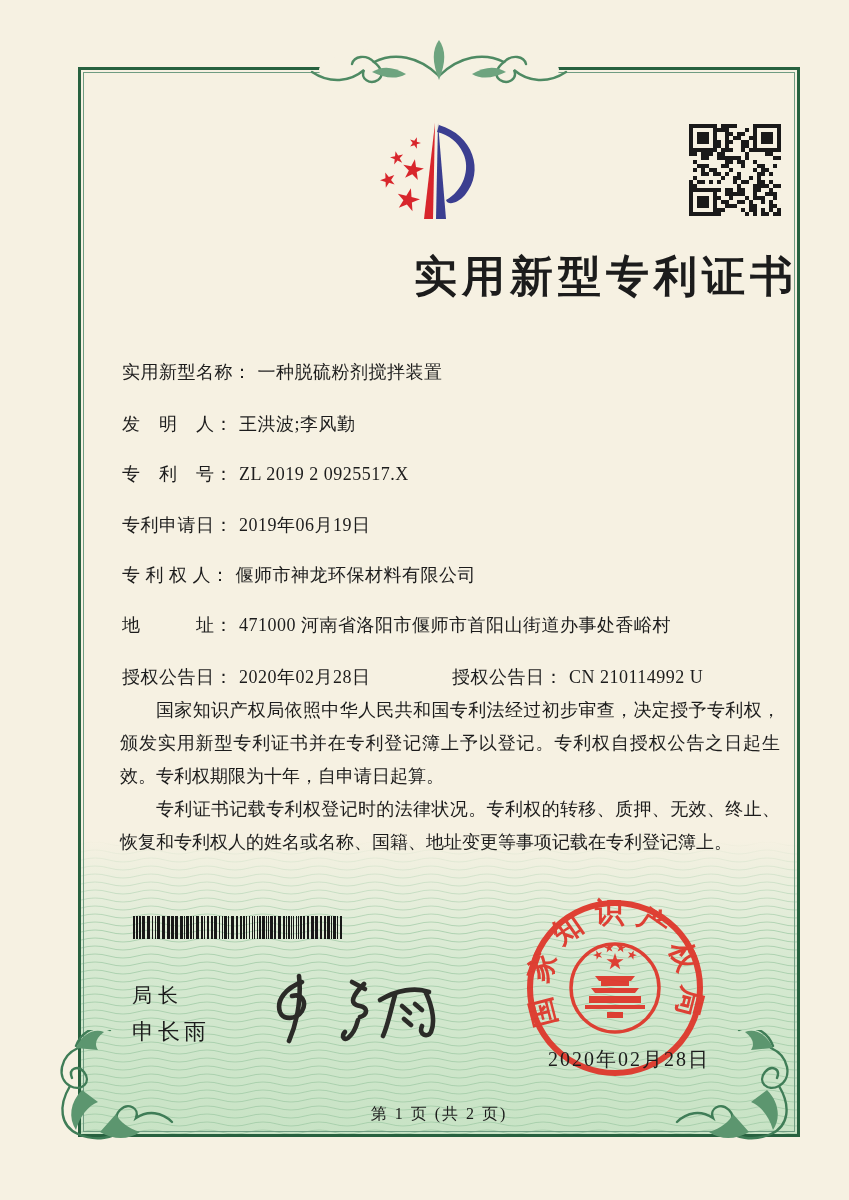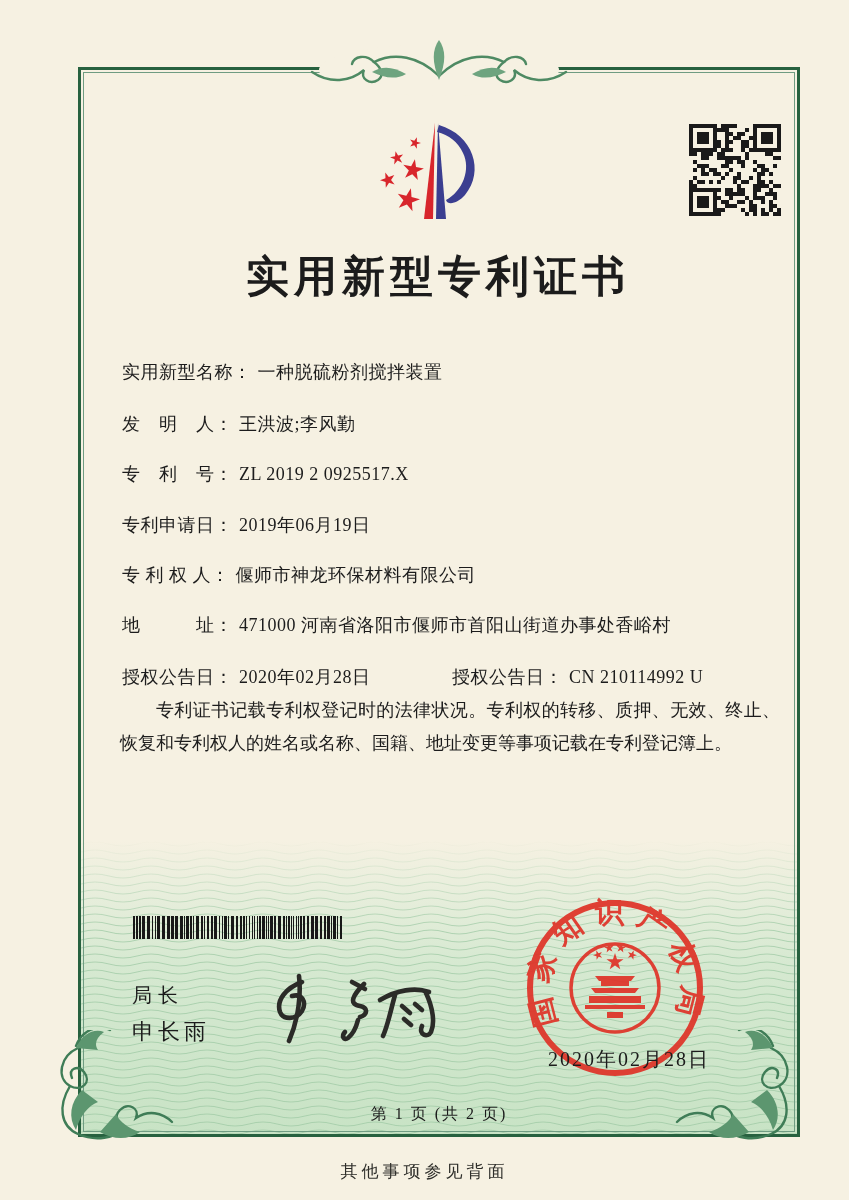--- a/index.html
+++ b/index.html
@@ -22,21 +22,21 @@
     position:absolute;left:81px;top:840px;width:716px;height:294px;
     background:linear-gradient(180deg,rgba(214,233,209,0) 0%,rgba(220,236,215,.55) 18%,#d6e9d1 42%,#c8e3c5 100%);
   }
   .green-zone svg{position:absolute;left:0;top:0;
     -webkit-mask-image:linear-gradient(180deg,transparent 0,black 90px);
     mask-image:linear-gradient(180deg,transparent 0,black 90px);}
   .cert-number{position:absolute;left:112px;top:134px;font-size:18px;letter-spacing:2px;}
   .logo{position:absolute;left:375px;top:113px;width:115px;height:114px;}
   .qr{position:absolute;left:689px;top:124px;width:92px;height:92px;}
   .title{
-    position:absolute;left:78px;top:248px;width:720px;text-align:center;
+    position:absolute;left:78px;top:248px;width:720px;text-align:right;
     font-size:43px;font-weight:bold;letter-spacing:5px;
   }
   .fields{position:absolute;left:122px;top:0;width:660px;}
   .frow{position:absolute;left:0;font-size:18px;letter-spacing:.5px;white-space:nowrap;}
   .frow .lbl{display:inline-block;}
   .frow .val{margin-left:6px;text-align:right;}
   .pair2{position:absolute;left:330px;top:0;white-space:nowrap;}
   .f1{top:360px}.f2{top:412px}.f3{top:462px}.f4{top:513px}.f5{top:563px}.f6{top:613px}.f7{top:665px}
   .body-text{
     position:absolute;left:120px;top:694px;width:660px;
@@ -424,20 +424,21 @@
     </div>
     <div class="frow f7">
       <span class="lbl">授权公告日：</span><span class="val">2020年02月28日</span>
       <span class="pair2">
         <span class="lbl">授权公告日：</span><span class="val">CN 210114992 U</span>
       </span>
     </div>
   </div>
 
   <div class="body-text">
+    <p>国家知识产权局依照中华人民共和国专利法经过初步审查，决定授予专利权，颁发实用新型专利证书并在专利登记簿上予以登记。专利权自授权公告之日起生效。专利权期限为十年，自申请日起算。</p>
     <p>专利证书记载专利权登记时的法律状况。专利权的转移、质押、无效、终止、恢复和专利权人的姓名或名称、国籍、地址变更等事项记载在专利登记簿上。</p>
   </div>
 
   <div class="barcode" id="barcode">
       <i style="left:0px;width:2px"></i>
       <i style="left:3px;width:2px"></i>
       <i style="left:6px;width:2px"></i>
       <i style="left:9px;width:3px"></i>
       <i style="left:14px;width:3px"></i>
       <i style="left:19px;width:1px"></i>
@@ -540,15 +541,14 @@
       <rect x="-26" y="8" width="52" height="7"></rect>
       <rect x="-30" y="17" width="60" height="4"></rect>
       <rect x="-8" y="24" width="16" height="6"></rect>
     </g>
   </svg>
 
   <div class="seal-date">2020年02月28日</div>
 
   <div class="page-footer">第 1 页 (共 2 页)</div>
 
-  <div class="back-note">其他事项参见背面</div>
 
 </div>
 
 </body></html>

